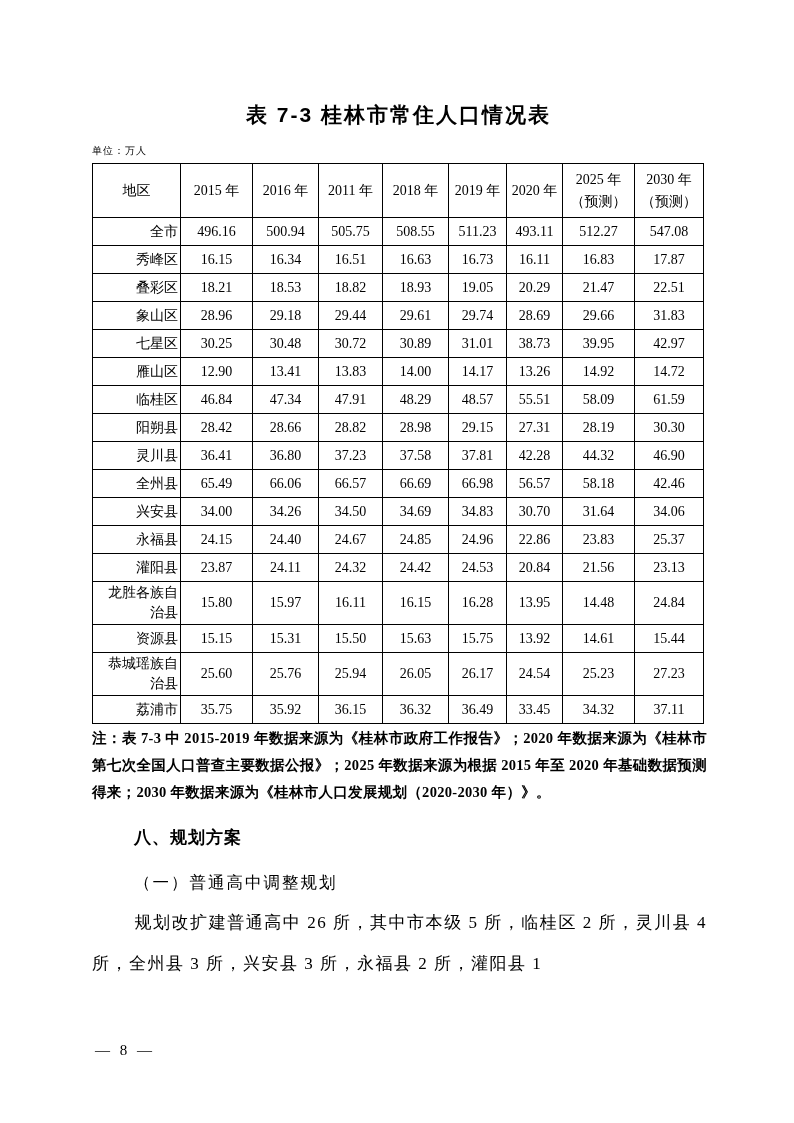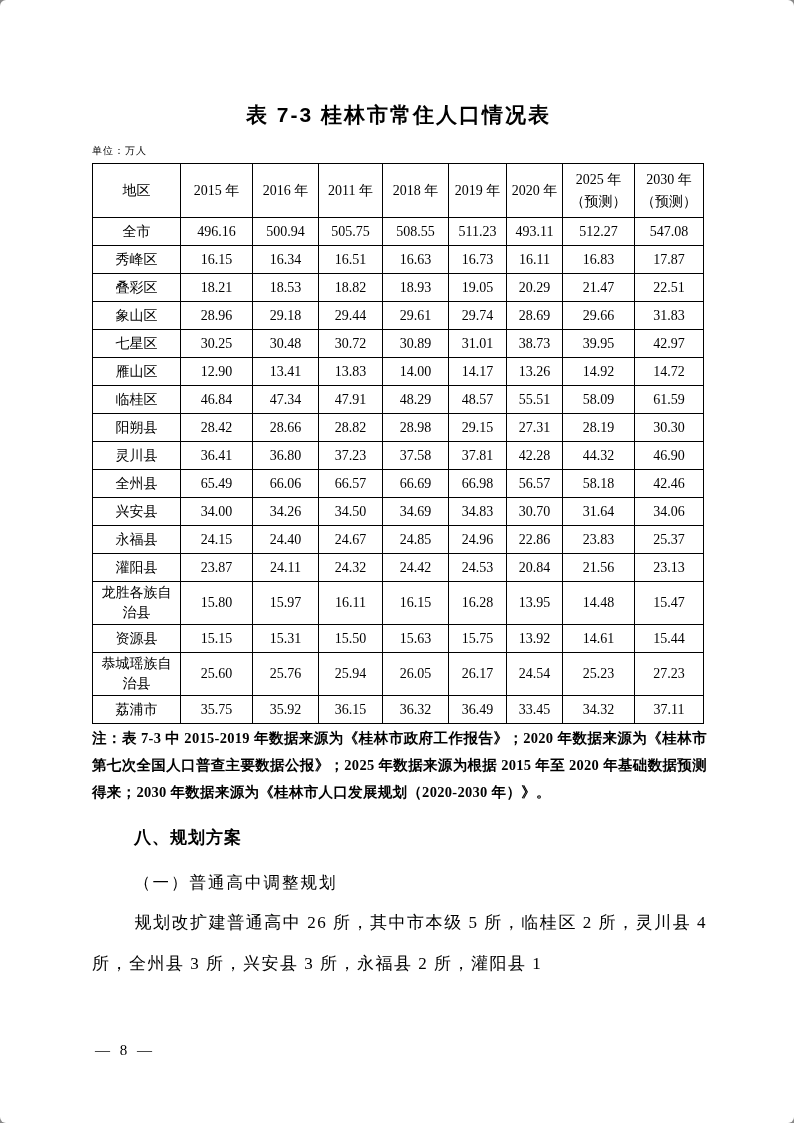--- a/index.html
+++ b/index.html
@@ -6,21 +6,20 @@
   html, body { background: #888; }
   .page {
     position: relative;
     width: 794px;
     height: 1123px;
     margin: 0 auto;
     background: #ffffff;
     font-family: "Liberation Serif", "DejaVu Serif", serif;
     color: #000000;
     overflow: hidden;
-    border-radius: 6px;
   }
   .content {
     position: absolute;
     left: 92px;
     top: 0;
     width: 613px;
   }
   .doc-title {
     margin-top: 102px;
     text-align: center;
@@ -52,21 +51,21 @@
     padding: 1px 2px;
     font-weight: normal;
     overflow: hidden;
   }
   table.pop-table th {
     height: 54px;
     white-space: pre-line;
     line-height: 22px;
   }
   table.pop-table td { height: 28px; line-height: 18px; }
-  table.pop-table td.region-cell { line-height: 20px; }
+  table.pop-table td.region-cell { line-height: 20px; text-align: right; }
   
   .col-region { width: 88px; }
   .col-y2015 { width: 72px; }
   .col-y2016 { width: 66px; }
   .col-y2017 { width: 64px; }
   .col-y2018 { width: 66px; }
   .col-y2019 { width: 58px; }
   .col-y2020 { width: 56px; }
   .col-y2025 { width: 72px; }
   .col-y2030 { width: 69px; }
@@ -296,21 +295,21 @@
           </tr>
           <tr>
             <td class="region-cell">龙胜各族自治县</td>
             <td>15.80</td>
             <td>15.97</td>
             <td>16.11</td>
             <td>16.15</td>
             <td>16.28</td>
             <td>13.95</td>
             <td>14.48</td>
-            <td>15.47</td>
+            <td>24.84</td>
           </tr>
           <tr>
             <td class="region-cell">资源县</td>
             <td>15.15</td>
             <td>15.31</td>
             <td>15.50</td>
             <td>15.63</td>
             <td>15.75</td>
             <td>13.92</td>
             <td>14.61</td>

